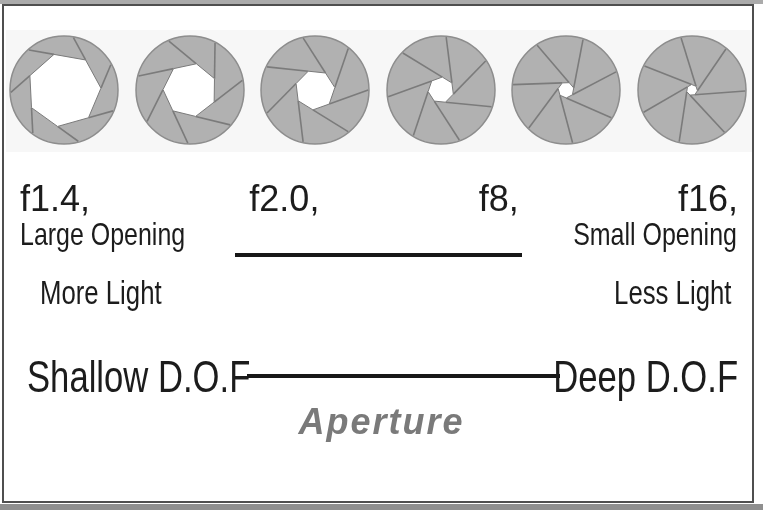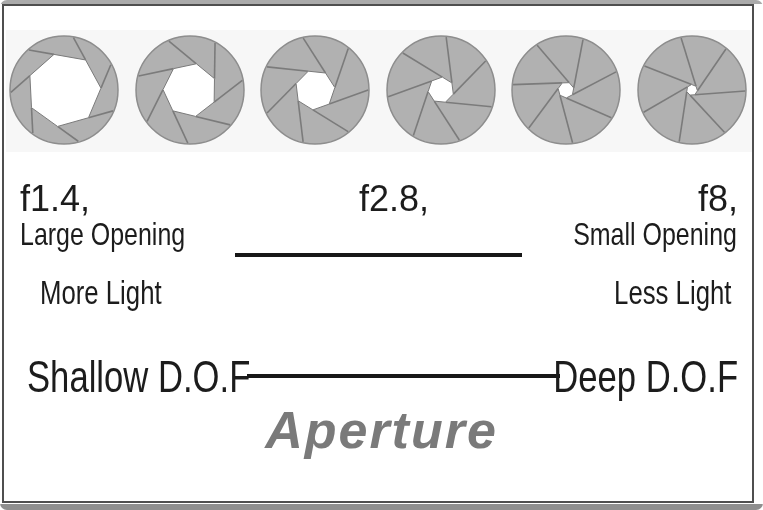--- a/index.html
+++ b/index.html
@@ -4,21 +4,21 @@
 <style>
   :root{
     --ink:#1c1c1c; --title:#7a7a7a;
     --aperture-fill:#b1b1b1; --aperture-line:#7b7b7b; --aperture-outline:#8d8d8d;
     --frame-border:#4f4f4f; --frame-top-strip:#ababab; --frame-bottom-strip:#8f8f8f;
     --rule:#171717;
   }
   html,body{margin:0;padding:0;background:#fff;}
   .canvas{
     position:relative; width:763px; height:510px; overflow:hidden;
-    background:#fff; font-family:"Liberation Sans",sans-serif; color:var(--ink);border-radius:7px;
+    background:#fff; font-family:"Liberation Sans",sans-serif; color:var(--ink);
   }
   .strip-top{position:absolute;left:0;top:0;width:763px;height:4px;background:var(--frame-top-strip);}
   .strip-bottom{position:absolute;left:0;top:504px;width:763px;height:6px;background:var(--frame-bottom-strip);}
   .frame{position:absolute;left:2px;top:4px;width:748px;height:495px;border:2px solid var(--frame-border);}
   .aperture-row{position:absolute;left:0;top:0;width:763px;height:180px;}
   .band{position:absolute;left:6px;top:30px;width:748px;height:122px;background:#f7f7f7;}
 
   .fstop-row{
     position:absolute;left:20px;top:180px;width:718px;
     display:flex;justify-content:space-between;align-items:baseline;
@@ -32,21 +32,21 @@
   .light-l{left:40px;top:276px;font-size:33px;}
   .light-r{right:32px;top:276px;font-size:33px;text-align:right;}
   .rule1{position:absolute;left:235px;top:253px;width:287px;height:4px;background:var(--rule);}
   .dof-l{left:27px;top:354px;font-size:45px;}
   .dof-r{right:25px;top:354px;font-size:45px;text-align:right;}
   .squeeze-dl{transform:scaleX(0.77);transform-origin:left center;}
   .squeeze-dr{transform:scaleX(0.77);transform-origin:right center;}
   .rule2{position:absolute;left:247px;top:374px;width:313px;height:4px;background:var(--rule);}
   .title{
     position:absolute;left:0;top:404px;width:763px;text-align:center;
-    font-size:52px;font-weight:bold;font-style:italic;letter-spacing:2px;
+    font-size:36px;font-weight:bold;font-style:italic;letter-spacing:2px;
     color:var(--title);line-height:1;
   }
 </style>
 </head>
 <body>
 
 <div class="canvas">
   <div class="band"></div>
 
   <svg class="aperture-row" width="763" height="180" viewBox="0 0 763 180">
@@ -113,22 +113,23 @@
         <line x1="687.4556867412621" y1="86.90173968065008" x2="643.6500832425795" y2="112.19291665262845" stroke="#7b7b7b" stroke-width="1.6"></line>
         <line x1="691.5889844852746" y1="84.5153791155035" x2="644.5031990542158" y2="66.03557011075483" stroke="#7b7b7b" stroke-width="1.6"></line>
         <line x1="696.0317852950641" y1="86.25904994225994" x2="681.1223747361989" y2="37.92392806076559" stroke="#7b7b7b" stroke-width="1.6"></line>
         <line x1="697.4385695442382" y1="90.81973246396896" x2="725.9326241049425" y2="49.02663033929634" stroke="#7b7b7b" stroke-width="1.6"></line>
         <polygon points="694.75,94.76313972081441 689.9906243659848,95.11980561754312 686.7443495681762,91.62115345925997 687.4556867412621,86.90173968065008 691.5889844852746,84.5153791155035 696.0317852950641,86.25904994225994 697.4385695442382,90.81973246396896" fill="#ffffff" stroke="#7b7b7b" stroke-width="1"></polygon>
       </g>
     </svg>
 
   <div class="fstop-row">
     <span>f1.4,</span>
-    <span>f2.8,</span>
+    <span>f2.0,</span>
     <span>f8,</span>
+    <span>f16,</span>
   </div>
 
   <div class="lbl opening-l squeeze-l">Large Opening</div>
   <div class="lbl opening-r squeeze-r">Small Opening</div>
 
   <div class="rule1"></div>
 
   <div class="lbl light-l squeeze-l">More Light</div>
   <div class="lbl light-r squeeze-r">Less Light</div>
 

